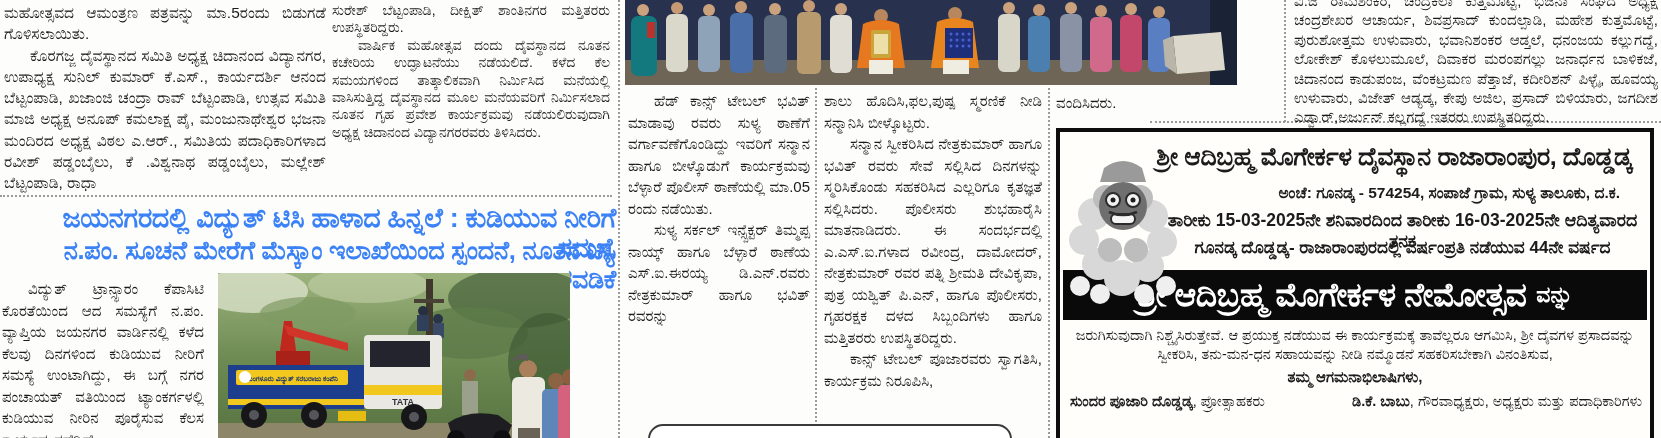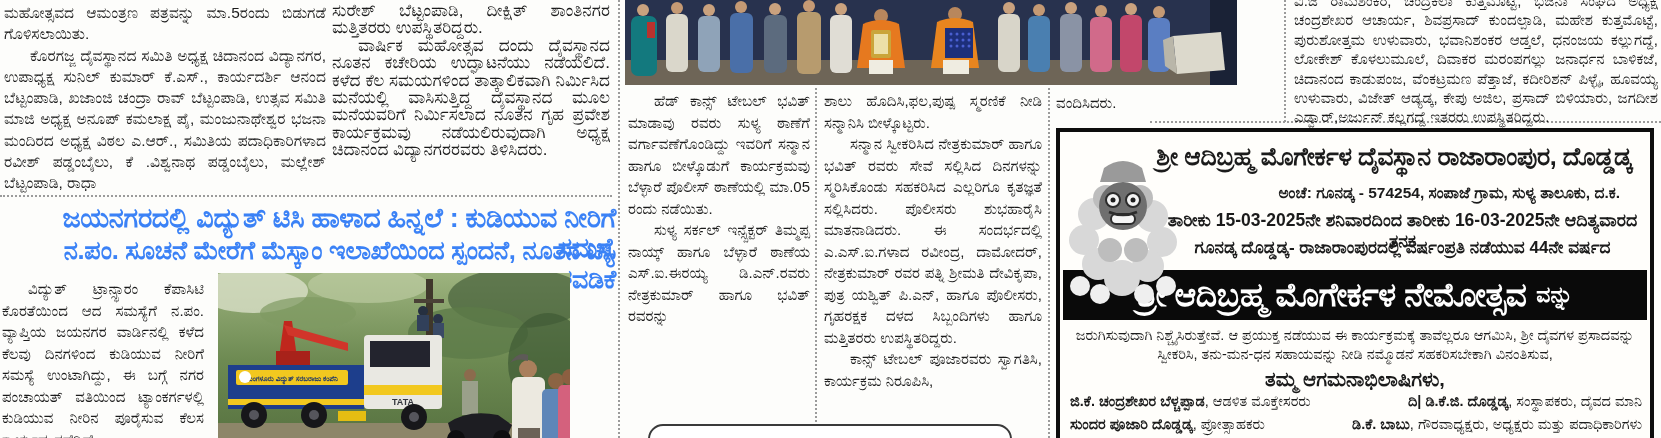--- a/index.html
+++ b/index.html
@@ -34,21 +34,21 @@
     font-weight:bold;font-size:17px;}
   .ad-banner{
     position:absolute;left:3px;top:138px;width:584px;height:50px;background:#0a0a0a;
     color:#ffffff;display:flex;align-items:center;justify-content:center;gap:10px;
   }
   .ad-banner .big{font-weight:bold;font-size:33px;letter-spacing:-0.5px;}
   .ad-banner .small{font-weight:bold;font-size:22px;align-self:flex-end;padding-bottom:12px;}
   .ad-body{position:absolute;left:10px;top:194px;width:570px;text-align:center;
     font-size:14.5px;line-height:19px;}
   .ad-closing{position:absolute;left:0;top:236px;width:590px;text-align:center;
-    font-weight:bold;font-size:20px;}
+    font-weight:bold;font-size:15px;}
   .ad-signs{position:absolute;left:10px;top:258px;width:572px;font-size:14.5px;line-height:23px;}
   .ad-sign-row{display:flex;justify-content:space-between;}
   .ad-sign-cell b{font-weight:bold;}
   .ad-sign-cell .role::before{content:", ";}
   #deity-photo{position:absolute;left:4px;top:22px;width:118px;height:150px;}
   
   #teaser-box{
     position:absolute;left:648px;top:424px;width:360px;height:30px;
     border:2px solid #3a3a3a;border-radius:15px;background:#fff;
   }
@@ -57,21 +57,21 @@
 </head>
 <body>
 
 <div id="page">
 
   <div class="col" style="left:4px;top:2px;width:322px;font-size:15.5px;line-height:21.3px;">
     <div>ಮಹೋತ್ಸವದ ಆಮಂತ್ರಣ ಪತ್ರವನ್ನು ಮಾ.5ರಂದು ಬಿಡುಗಡೆ ಗೊಳಿಸಲಾಯಿತು.</div>
     <div class="para-indent">ಕೊರಗಜ್ಜ ದೈವಸ್ಥಾನದ ಸಮಿತಿ ಅಧ್ಯಕ್ಷ ಚಿದಾನಂದ ವಿದ್ಯಾನಗರ, ಉಪಾಧ್ಯಕ್ಷ ಸುನಿಲ್ ಕುಮಾರ್ ಕೆ.ಎಸ್., ಕಾರ್ಯದರ್ಶಿ ಆನಂದ ಬೆಟ್ಟಂಪಾಡಿ, ಖಜಾಂಜಿ ಚಂದ್ರಾ ರಾವ್ ಬೆಟ್ಟಂಪಾಡಿ, ಉತ್ಸವ ಸಮಿತಿ ಮಾಜಿ ಅಧ್ಯಕ್ಷ ಅನೂಪ್ ಕಮಲಾಕ್ಷ ಪೈ, ಮಂಜುನಾಥೇಶ್ವರ ಭಜನಾ ಮಂದಿರದ ಅಧ್ಯಕ್ಷ ವಿಠಲ ಎ.ಆರ್., ಸಮಿತಿಯ ಪದಾಧಿಕಾರಿಗಳಾದ ರವೀಶ್ ಪಡ್ಡಂಬೈಲು, ಕೆ .ವಿಶ್ವನಾಥ ಪಡ್ಡಂಬೈಲು, ಮಲ್ಲೇಶ್ ಬೆಟ್ಟಂಪಾಡಿ, ರಾಧಾ</div>
   </div>
 
-  <div class="col" style="left:332px;top:2px;width:278px;font-size:17px;line-height:17.4px;">
+  <div class="col" style="left:332px;top:2px;width:278px;font-size:14px;line-height:17.4px;">
     <div>ಸುರೇಶ್ ಬೆಟ್ಟಂಪಾಡಿ, ದೀಕ್ಷಿತ್ ಶಾಂತಿನಗರ ಮತ್ತಿತರರು ಉಪಸ್ಥಿತರಿದ್ದರು.</div>
     <div class="para-indent">ವಾರ್ಷಿಕ ಮಹೋತ್ಸವ ದಂದು ದೈವಸ್ಥಾನದ ನೂತನ ಕಚೇರಿಯ ಉದ್ಘಾಟನೆಯು ನಡೆಯಲಿದೆ. ಕಳೆದ ಕೆಲ ಸಮಯಗಳಿಂದ ತಾತ್ಕಾಲಿಕವಾಗಿ ನಿರ್ಮಿಸಿದ ಮನೆಯಲ್ಲಿ ವಾಸಿಸುತ್ತಿದ್ದ ದೈವಸ್ಥಾನದ ಮೂಲ ಮನೆಯವರಿಗೆ ನಿರ್ಮಿಸಲಾದ ನೂತನ ಗೃಹ ಪ್ರವೇಶ ಕಾರ್ಯಕ್ರಮವು ನಡೆಯಲಿರುವುದಾಗಿ ಅಧ್ಯಕ್ಷ ಚಿದಾನಂದ ವಿದ್ಯಾನಗರರವರು ತಿಳಿಸಿದರು.</div>
   </div>
 
   <div class="doth" style="left:0;top:195px;width:612px;"></div>
   <div class="dotv" style="left:618px;top:0;height:438px;"></div>
   <div class="dotv" style="left:815px;top:88px;height:334px;"></div>
   <div class="dotv" style="left:1048px;top:88px;height:350px;"></div>
   <div class="dotv" style="left:1284px;top:0;height:122px;"></div>
   <div class="doth" style="left:1150px;top:121px;width:511px;"></div>
@@ -245,28 +245,20 @@
 
       <div class="ad-banner">
         <span class="big">ಶ್ರೀ ಆದಿಬ್ರಹ್ಮ ಮೊಗೇರ್ಕಳ ನೇಮೋತ್ಸವ</span>
         <span class="small">ವನ್ನು</span>
       </div>
 
       <div class="ad-body">ಜರುಗಿಸುವುದಾಗಿ ನಿಶ್ಚೈಸಿರುತ್ತೇವೆ. ಆ ಪ್ರಯುಕ್ತ ನಡೆಯುವ ಈ ಕಾರ್ಯಕ್ರಮಕ್ಕೆ ತಾವೆಲ್ಲರೂ ಆಗಮಿಸಿ, ಶ್ರೀ ದೈವಗಳ ಪ್ರಸಾದವನ್ನು ಸ್ವೀಕರಿಸಿ, ತನು-ಮನ-ಧನ ಸಹಾಯವನ್ನು ನೀಡಿ ನಮ್ಮೊಡನೆ ಸಹಕರಿಸಬೇಕಾಗಿ ವಿನಂತಿಸುವ,</div>
       <div class="ad-closing">ತಮ್ಮ ಆಗಮನಾಭಿಲಾಷಿಗಳು,</div>
 
       <div class="ad-signs">
-        <div class="ad-sign-row">
-          <span class="ad-sign-cell">
-            <b>ಜಿ.ಕೆ. ಚಂದ್ರಶೇಖರ ಬೆಳ್ಚಪ್ಪಾಡ</b><span class="role">ಆಡಳಿತ ಮೊಕ್ತೇಸರರು</span>
-          </span>
-          <span class="ad-sign-cell">
-            <b>ದಿ| ಡಿ.ಕೆ.ಜಿ. ದೊಡ್ಡಡ್ಕ</b><span class="role">ಸಂಸ್ಥಾಪಕರು, ದೈವದ ಮಾನಿ</span>
-          </span>
-        </div>
         <div class="ad-sign-row">
           <span class="ad-sign-cell">
             <b>ಸುಂದರ ಪೂಜಾರಿ ದೊಡ್ಡಡ್ಕ</b><span class="role">ಪ್ರೋತ್ಸಾಹಕರು</span>
           </span>
           <span class="ad-sign-cell">
             <b>ಡಿ.ಕೆ. ಬಾಬು</b><span class="role">ಗೌರವಾಧ್ಯಕ್ಷರು, ಅಧ್ಯಕ್ಷರು ಮತ್ತು ಪದಾಧಿಕಾರಿಗಳು</span>
           </span>
         </div>
       </div>
 

